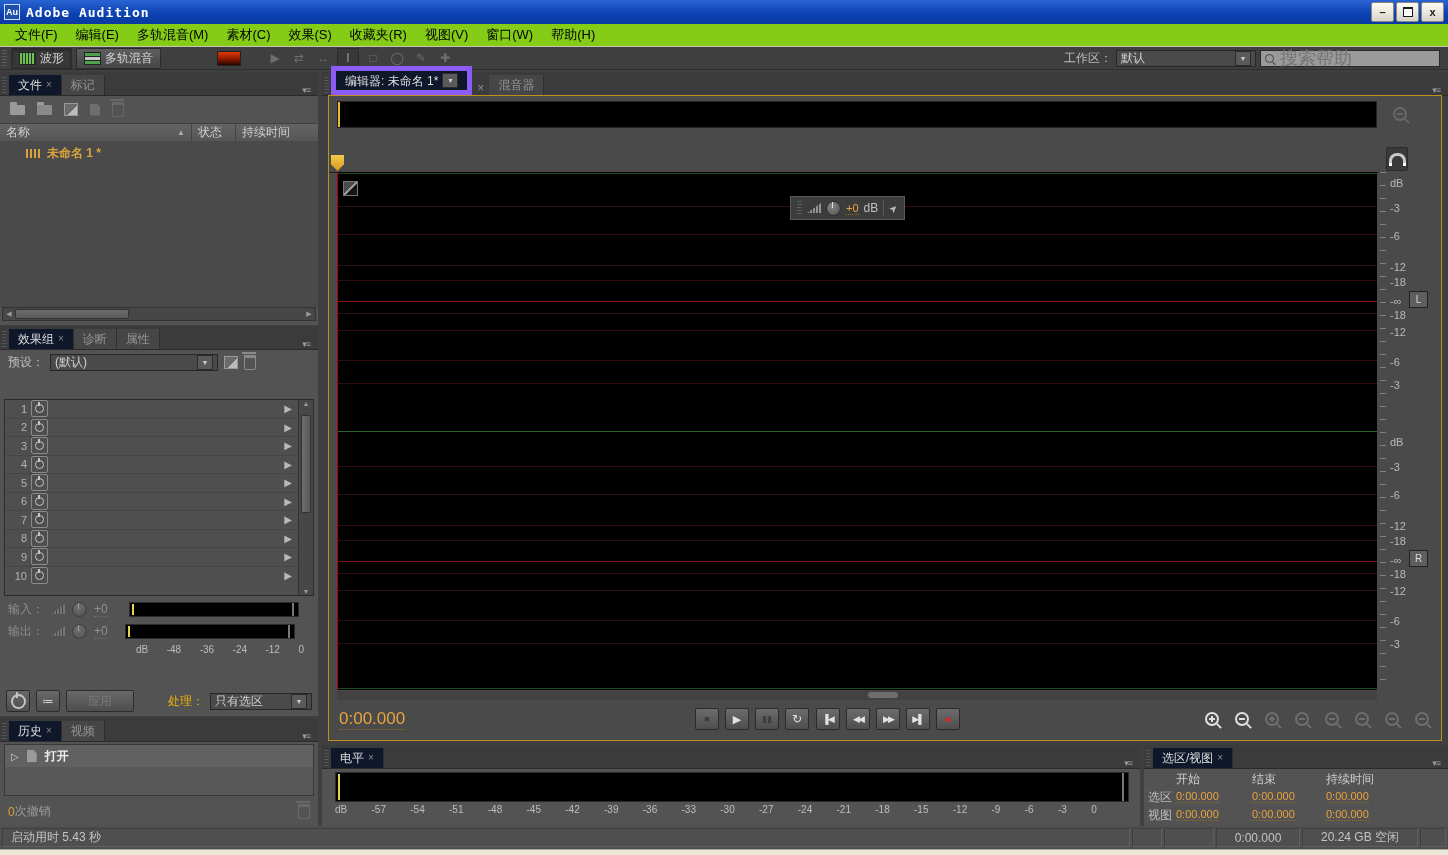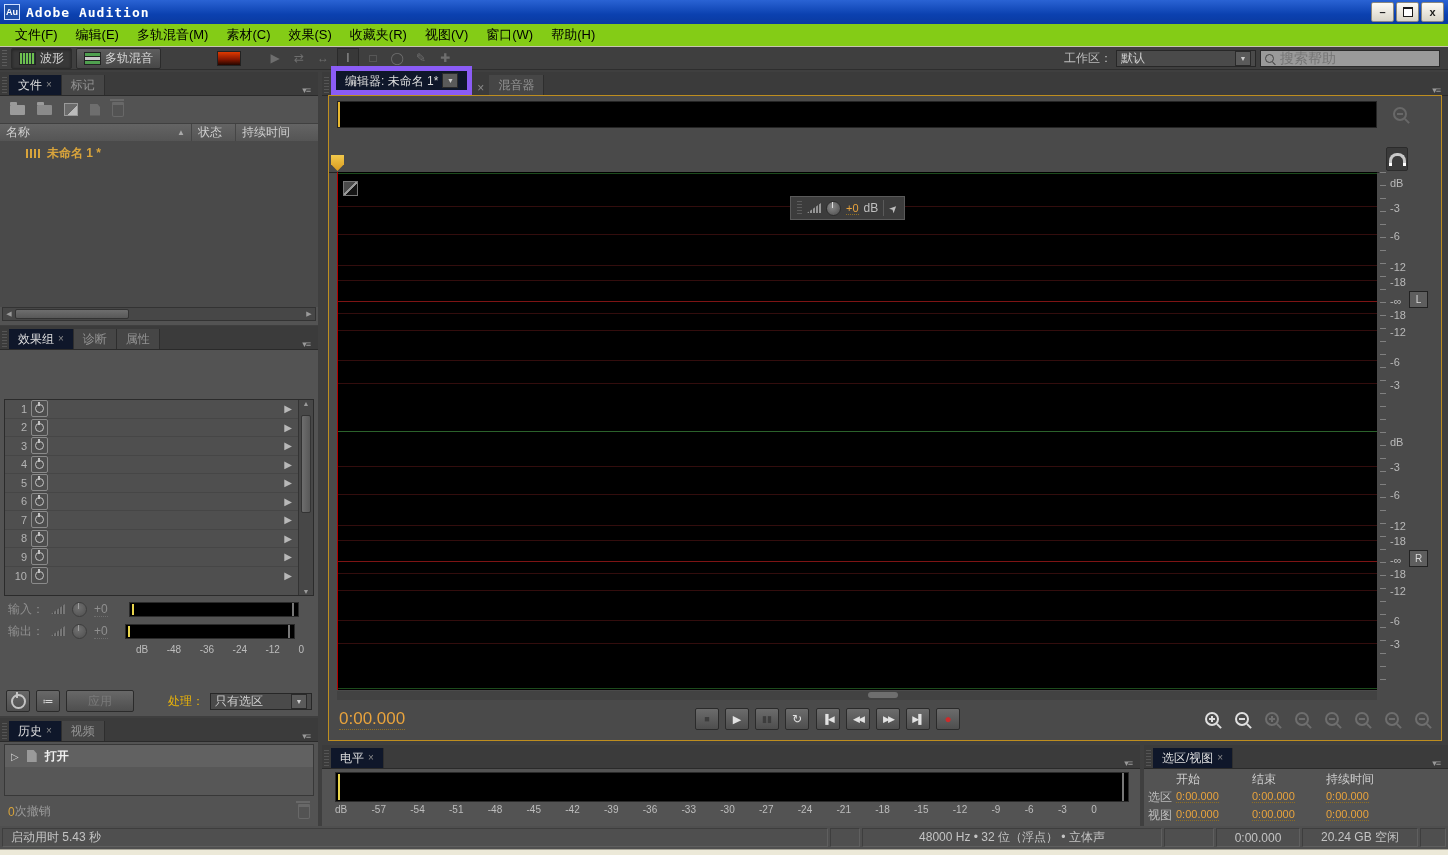--- a/index.html
+++ b/index.html
@@ -33,21 +33,21 @@
   .spec-ic{width:22px;height:13px;background:linear-gradient(#E03A00,#8A1800 55%,#240600);border:1px solid #222}
   .toolico{width:20px;height:18px;display:flex;align-items:center;justify-content:center;color:#6E6E6E;font-size:12px}
   .toolico.sel{border:1px solid #2a2a2a;background:#383838;color:#9a9a9a}
   .ws-label{color:#BDBDBD}
   .ws-select{width:140px;height:17px;background:#4A4A4A;border:1px solid #272727;display:flex;align-items:center;
              padding:0 4px;box-sizing:border-box;color:#D0D0D0}
   .ws-select .dd{margin-left:auto;width:14px;height:13px;background:#5a5a5a;border:1px solid #2a2a2a;font-size:8px;
                  display:flex;align-items:center;justify-content:center;color:#ccc}
   .searchbox{width:180px;height:17px;background:#9A9A9A;border:1px solid #2a2a2a;display:flex;align-items:center;
              gap:4px;padding:0 4px;box-sizing:border-box}
-  .searchbox input{border:none;background:transparent;outline:none;font-size:14px;color:#333;width:140px;font-family:inherit}
+  .searchbox input{border:none;background:transparent;outline:none;font-size:18px;color:#333;width:140px;font-family:inherit}
   .i-mag{position:relative;width:7px;height:7px;border:1px solid #444;border-radius:50%;flex:none}
   .i-mag::after{content:"";position:absolute;width:4px;height:1px;background:#444;transform:rotate(45deg);left:6px;top:8px}
   
   .panel{position:absolute;background:#535353}
   .tabbar{height:23px;background:#3B3B3B;display:flex;align-items:flex-end;border-bottom:1px solid #2A2A2A;position:relative}
   .tab{height:20px;line-height:20px;padding:0 9px;color:#939393;background:#464646;border-right:1px solid #2E2E2E;
        display:flex;align-items:center;gap:4px;font-size:12px}
   .tab.active{background:#0f172a;color:#DEDEDE}
   .tab .x{font-size:10px;color:#8a8a8a}
   .pm{margin-left:auto;color:#9a9a9a;font-size:9px;padding:0 8px;letter-spacing:-1px}
@@ -233,20 +233,29 @@
       <span class="x">×</span>
     </span>
     <span class="tab">
         <span>诊断</span>
       </span>
     <span class="tab">
         <span>属性</span>
       </span>
     <span class="pm">▾≡</span>
   </div>
+  <div style="height:25px;display:flex;align-items:center;gap:6px;padding:0 8px">
+    <span style="color:#BFBFBF">预设：</span>
+    <span class="ws-select" style="width:168px">
+      <span>(默认)</span>
+      <span class="dd" style="font-size:7px">▼</span>
+    </span>
+    <span class="i-new"></span>
+    <span class="i-trash"></span>
+  </div>
   <div style="position:absolute;left:4px;right:4px;top:73px;height:195px;background:#4F4F4F;border:1px solid #2B2B2B;display:flex">
     <div style="flex:1">
       <div class="rack-row">
           <span class="rack-num">1</span>
           <span class="rack-pwr">
             <span class="i-power"></span>
           </span>
           <span class="rack-arrow">▶</span>
         </div>
       <div class="rack-row">
@@ -596,19 +605,18 @@
   <span class="sel-val orange" style="left:182px;top:45px">0:00.000</span>
   <span class="sel-lbl" style="left:4px;top:62px">视图</span>
   <span class="sel-val orange" style="left:32px;top:63px">0:00.000</span>
   <span class="sel-val orange" style="left:108px;top:63px">0:00.000</span>
   <span class="sel-val orange" style="left:182px;top:63px">0:00.000</span>
 </div>
 
 <div class="abs statusbar">
   <span class="scell" style="flex:1">启动用时 5.43 秒</span>
   <span class="scell" style="width:30px"></span>
-  <span class="scell" style="width:300px;justify-content:center">48000 Hz • 32 位（浮点） • 立体声</span>
   <span class="scell" style="width:50px"></span>
   <span class="scell" style="width:84px;justify-content:center">0:00.000</span>
   <span class="scell" style="width:116px;justify-content:center">20.24 GB 空闲</span>
   <span class="scell" style="width:26px"></span>
 </div>
 <div class="abs bottomframe"></div>
 
 </body></html>

